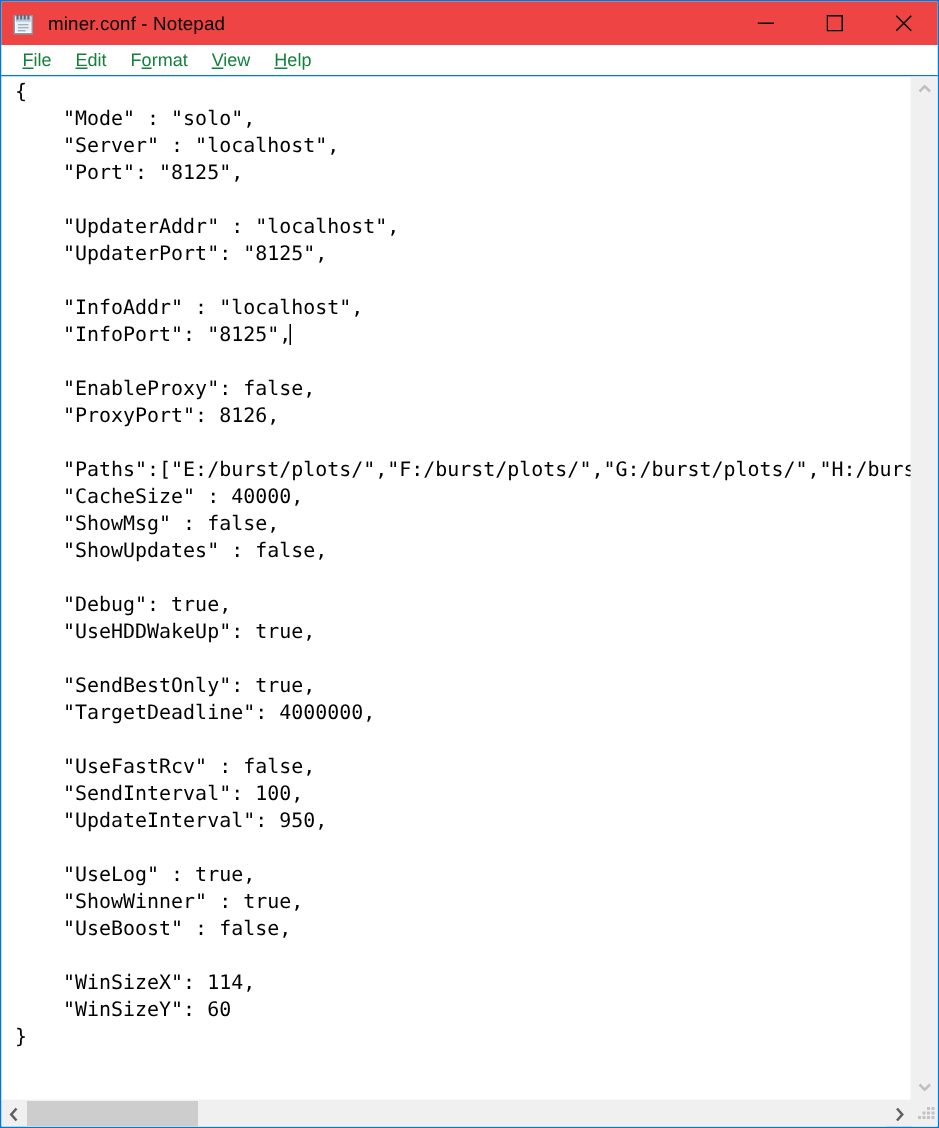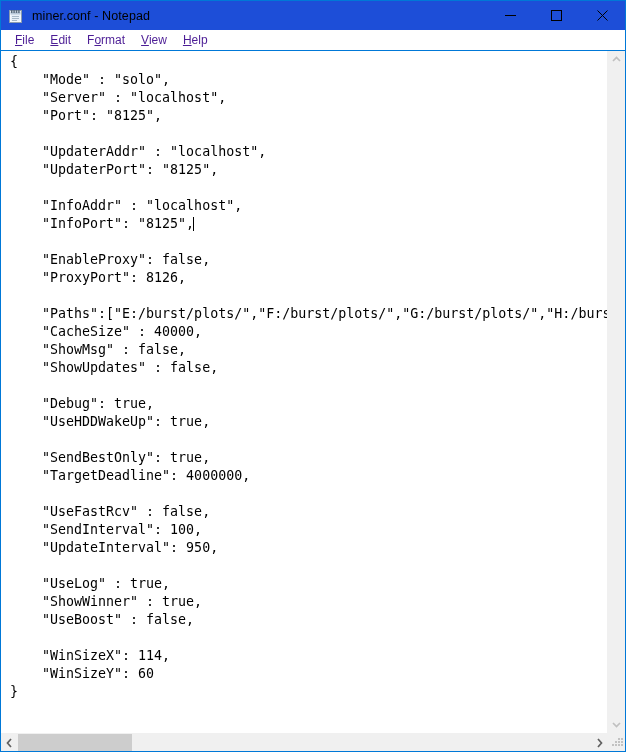--- a/index.html
+++ b/index.html
@@ -24,21 +24,21 @@
     border: 1px solid #0078d7;
     background: #ffffff;
     display: flex;
     flex-direction: column;
   }
 
   
   #titlebar {
     height: 29px;
     min-height: 29px;
-    background: #1d4ed8;
+    background: #ef4444;
     display: flex;
     align-items: center;
     position: relative;
   }
   #app-icon {
     width: 16px;
     height: 16px;
     margin-left: 7px;
     margin-right: 8px;
     flex: 0 0 auto;
@@ -76,21 +76,21 @@
     height: 20px;
     min-height: 20px;
     background: #ffffff;
     display: flex;
     align-items: center;
     padding-left: 7px;
   }
   .menu-item {
     font-family: "Liberation Sans", sans-serif;
     font-size: 12px;
-    color: #4c1d95;
+    color: #15803d;
     padding: 1px 7px 1px 7px;
     margin-right: 2px;
     white-space: nowrap;
     cursor: default;
   }
   .menu-item u { text-decoration: underline; }
 
   
   #client {
     flex: 1 1 auto;

